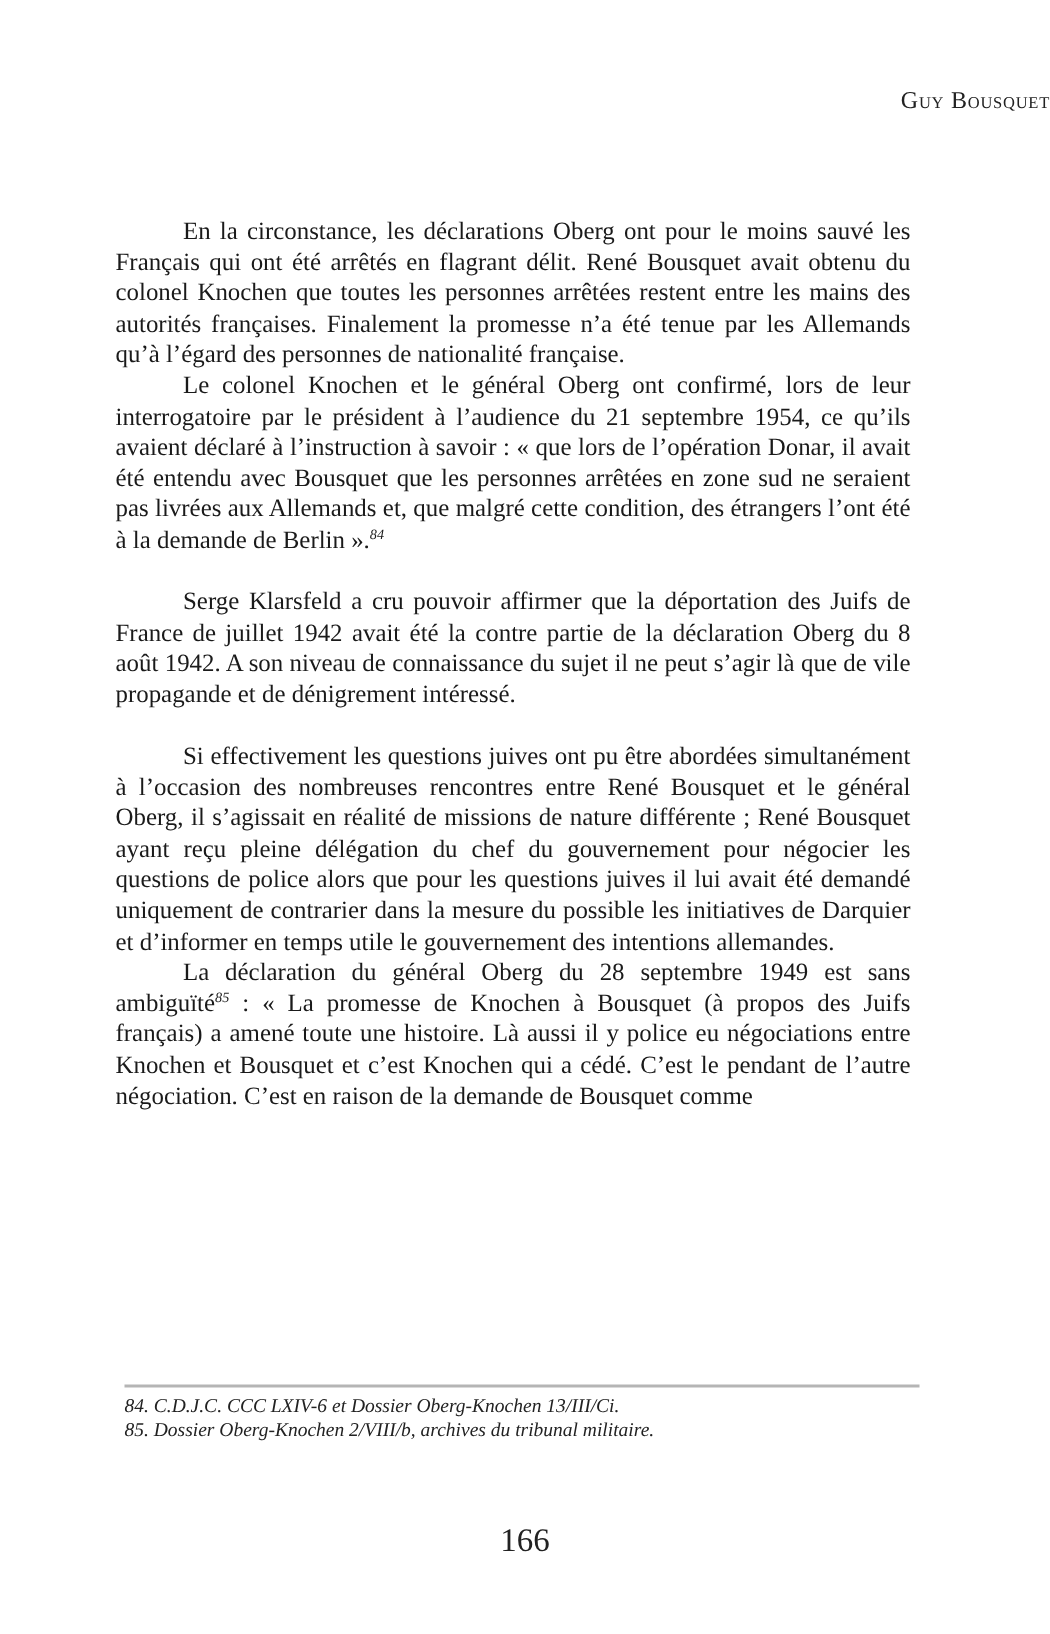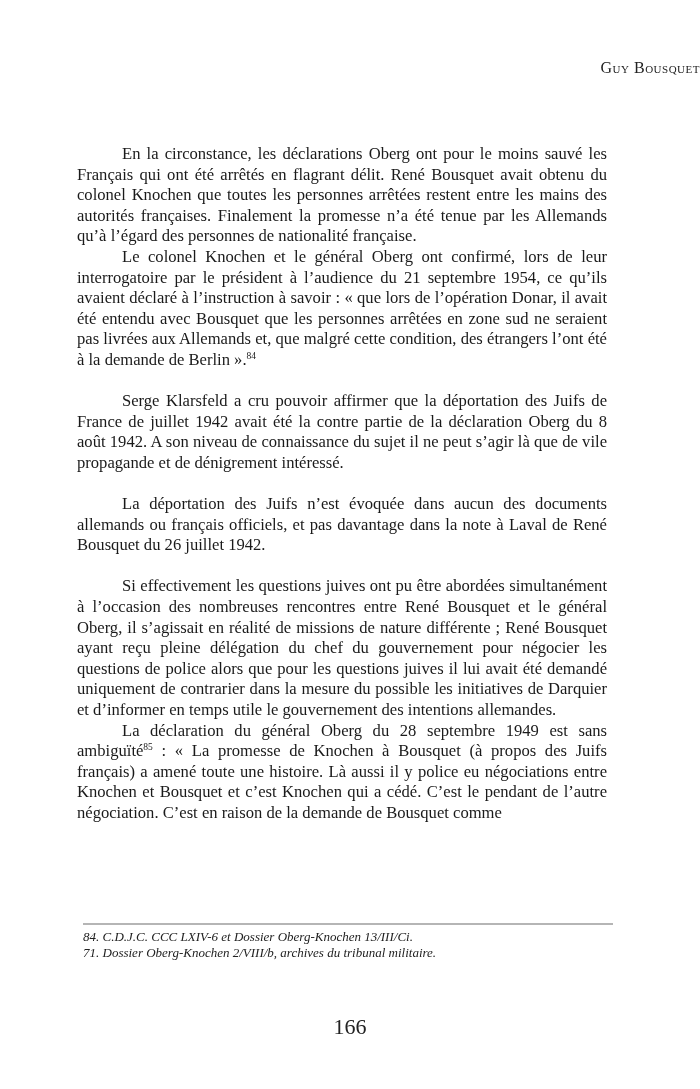--- a/index.html
+++ b/index.html
@@ -4,43 +4,42 @@
 <style>
   html, body { margin: 0; padding: 0; background: #ffffff; }
   body { width: 700px; height: 1089px; position: relative; overflow: hidden;
          font-family: "Liberation Serif", "DejaVu Serif", serif; color: #1a1a1a; }
   .running-head { position: absolute; top: 59px; left: 0; width: 700px; text-align: right;
          font-size: 16px; letter-spacing: 0.5px; font-variant: small-caps; color: #222; }
   .body-text { position: absolute; top: 144px; left: 77px; width: 530px;
          font-size: 16.6px; line-height: 20.6px; text-align: justify; }
   .body-text p { margin: 0; text-indent: 45px; }
   .body-text p.gap { margin-top: 20.6px; }
-  sup { font-size: 9.5px; line-height: 0; vertical-align: 6px; }
+  sup { font-size: 9.5px; line-height: 0; vertical-align: 6px; font-style: italic; }
   .fn-rule { position: absolute; top: 923px; left: 83px; width: 530px; height: 0;
          border-top: 2px solid #b5b5b5; }
   .footnotes { position: absolute; top: 929px; left: 83px; width: 530px;
          font-size: 13px; line-height: 15.5px; font-style: italic; color: #222; }
   .footnotes div { margin: 0; }
   .page-number { position: absolute; top: 1014px; left: 0; width: 700px; text-align: center;
          font-size: 22px; color: #222; }
 </style>
 </head>
 <body>
 
 <div class="running-head">Guy Bousquet</div>
 
 <div class="body-text">
   <p><span>En la circonstance, les déclarations Oberg ont pour le moins sauvé les Français qui ont été arrêtés en flagrant délit. René Bousquet avait obtenu du colonel Knochen que toutes les personnes arrêtées restent entre les mains des autorités françaises. Finalement la promesse n’a été tenue par les Allemands qu’à l’égard des personnes de nationalité française.</span></p>
   <p><span>Le colonel Knochen et le général Oberg ont confirmé, lors de leur interrogatoire par le président à l’audience du 21 septembre 1954, ce qu’ils avaient déclaré à l’instruction à savoir : « que lors de l’opération Donar, il avait été entendu avec Bousquet que les personnes arrêtées en zone sud ne seraient pas livrées aux Allemands et, que malgré cette condition, des étrangers l’ont été à la demande de Berlin ».</span><sup>84</sup></p>
   <p class="gap"><span>Serge Klarsfeld a cru pouvoir affirmer que la déportation des Juifs de France de juillet 1942 avait été la contre partie de la déclaration Oberg du 8 août 1942. A son niveau de connaissance du sujet il ne peut s’agir là que de vile propagande et de dénigrement intéressé.</span></p>
-  <p class="gap"><span>La déportation des Juifs n’est évoquée dans aucun des documents allemands ou français officiels, et pas davantage dans la note à Laval de René Bousquet du 26 juillet 1942.</span></p>
   <p class="gap"><span>Si effectivement les questions juives ont pu être abordées simultanément à l’occasion des nombreuses rencontres entre René Bousquet et le général Oberg, il s’agissait en réalité de missions de nature différente ; René Bousquet ayant reçu pleine délégation du chef du gouvernement pour négocier les questions de police alors que pour les questions juives il lui avait été demandé uniquement de contrarier dans la mesure du possible les initiatives de Darquier et d’informer en temps utile le gouvernement des intentions allemandes.</span></p>
   <p><span>La déclaration du général Oberg du 28 septembre 1949 est sans ambiguïté</span><sup>85</sup><span> : « La promesse de Knochen à Bousquet (à propos des Juifs français) a amené toute une histoire. Là aussi il y police eu négociations entre Knochen et Bousquet et c’est Knochen qui a cédé. C’est le pendant de l’autre négociation. C’est en raison de la demande de Bousquet comme</span></p>
 </div>
 
 <div class="fn-rule"></div>
 
 <div class="footnotes">
   <div>84. C.D.J.C. CCC LXIV-6 et Dossier Oberg-Knochen 13/III/Ci.</div>
-  <div>71. Dossier Oberg-Knochen 2/VIII/b, archives du tribunal militaire.</div>
+  <div>85. Dossier Oberg-Knochen 2/VIII/b, archives du tribunal militaire.</div>
 </div>
 
 <div class="page-number">166</div>
 
 </body></html>

